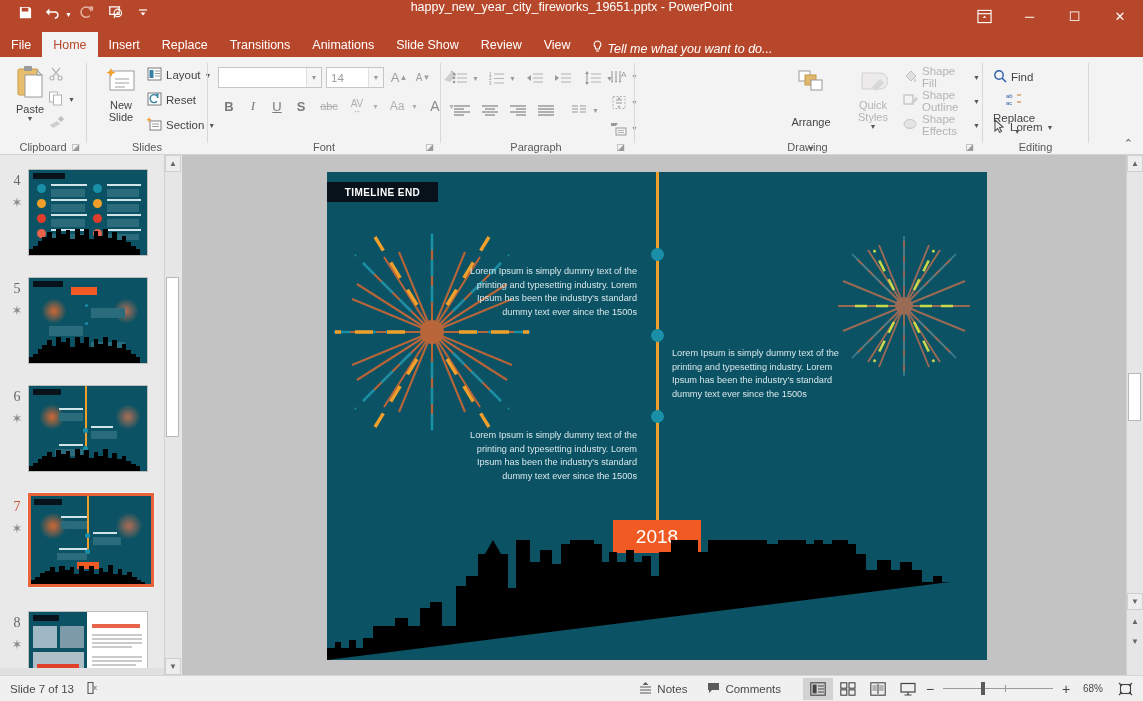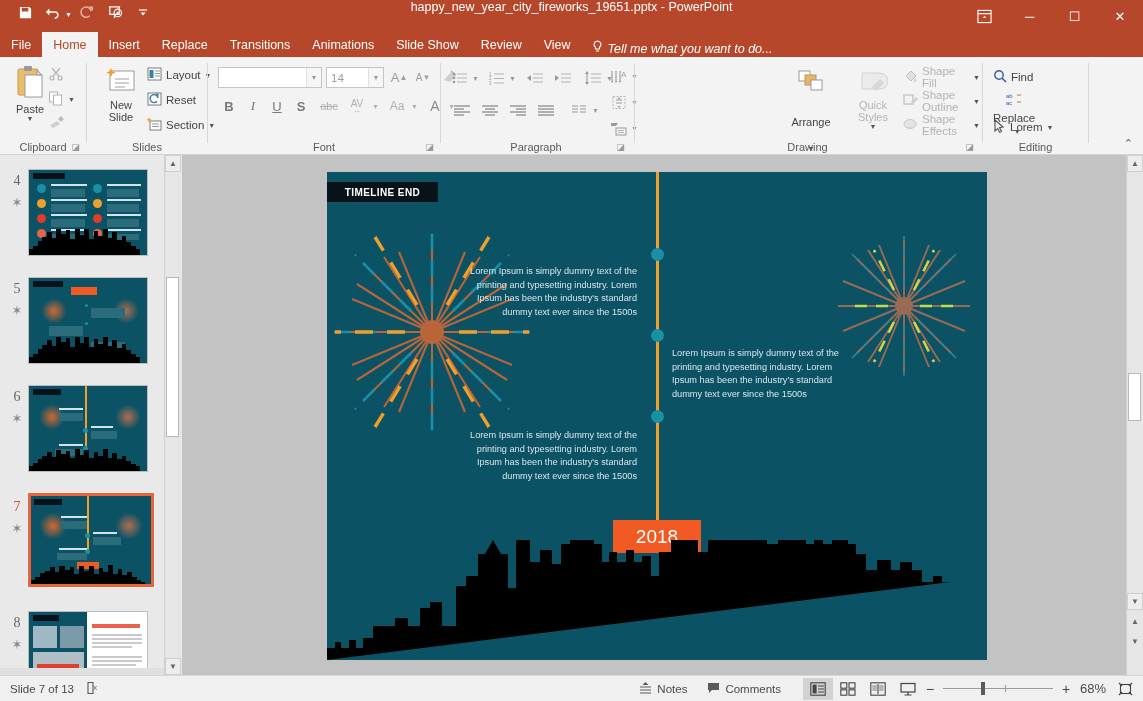--- a/index.html
+++ b/index.html
@@ -193,21 +193,21 @@
   }
   .view-btn.active { background: #d2d2d2; }
   #zoom-slider {
     position: relative; width: 110px; height: 26px; display: flex; align-items: center;
     margin: 0 6px;
   }
   #zoom-track { position: absolute; left: 0; right: 0; height: 1px; background: #9a9a9a; }
   #zoom-mid { position: absolute; left: 62px; width: 1px; height: 7px; background: #9a9a9a; }
   #zoom-handle { position: absolute; left: 38px; width: 4px; height: 13px; background: #5a5a5a; }
   .zoom-pm { font-size: 14px; color: #444; width: 14px; text-align: center; }
-  #zoom-pct { width: 40px; text-align: center; font-size: 13px; }
+  #zoom-pct { width: 40px; text-align: center; font-size: 10px; }
   #fit-btn { width: 24px; display: flex; align-items: center; justify-content: center; font-size: 12px; color: #444; }
 </style>
 </head>
 <body>
 
 <div id="titlebar">
   <div id="qat">
     <div class="qat-btn">
       <svg width="15" height="15" viewBox="0 0 16 16">
           <path fill="#fff" d="M2 2h10l2 2v10H2V2zm2 1v4h7V3H4zm1 6h6v4H5V9z"></path>

